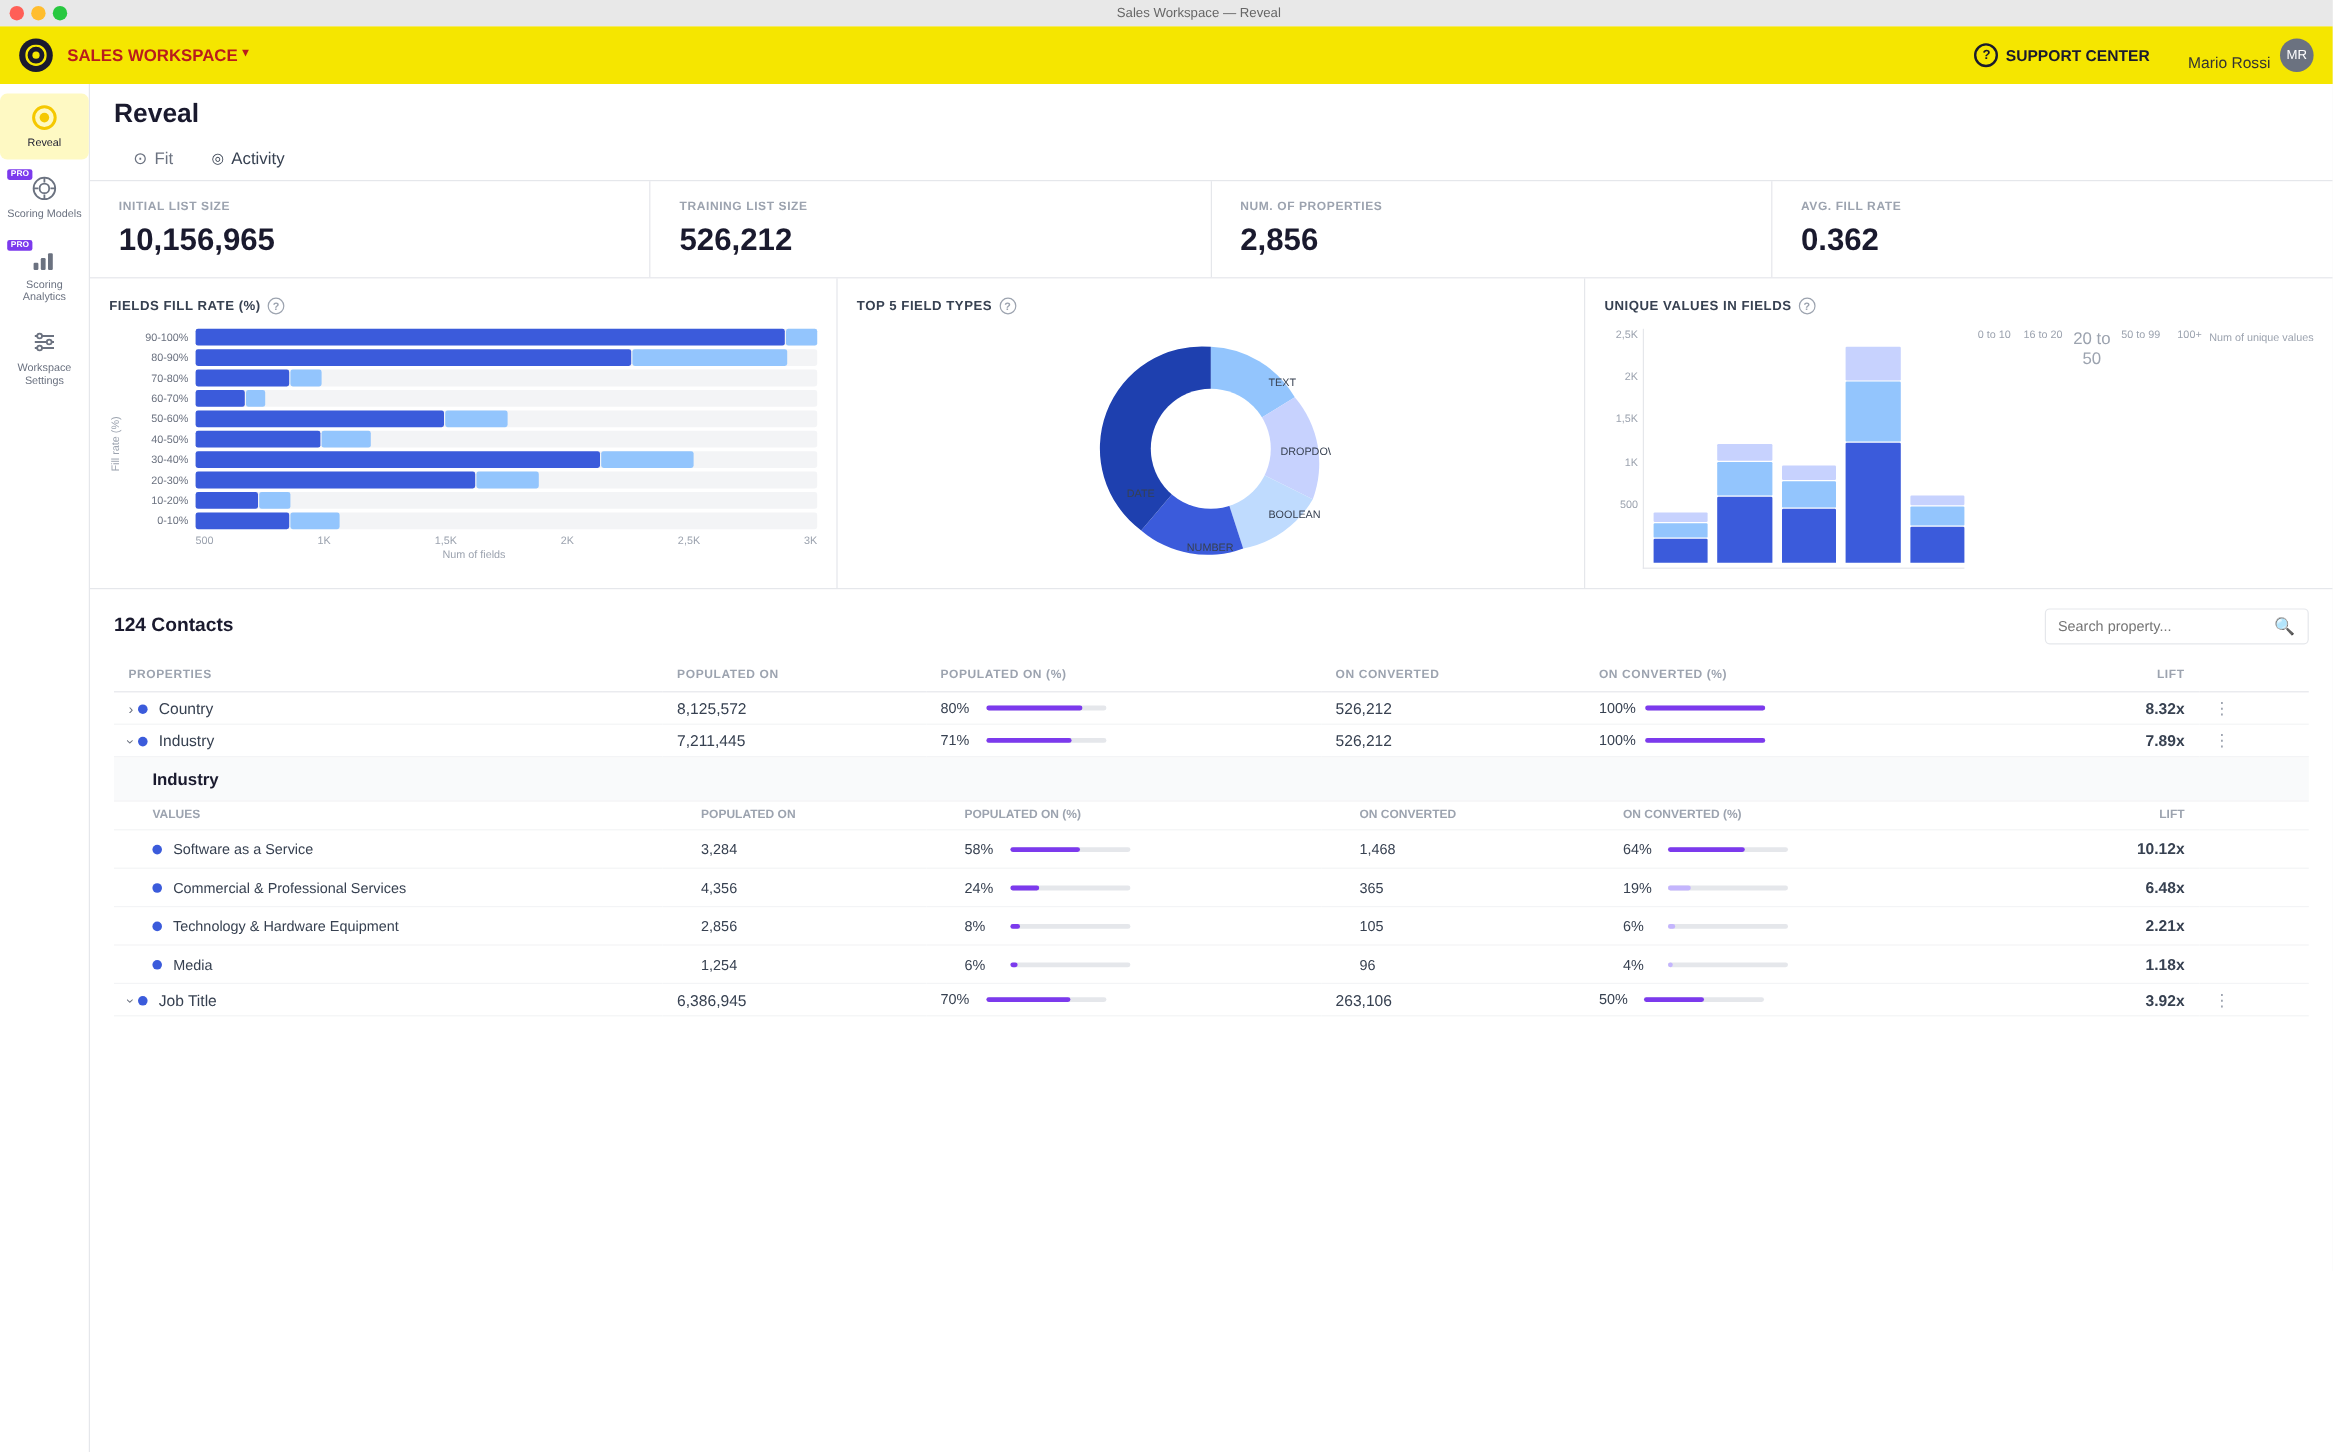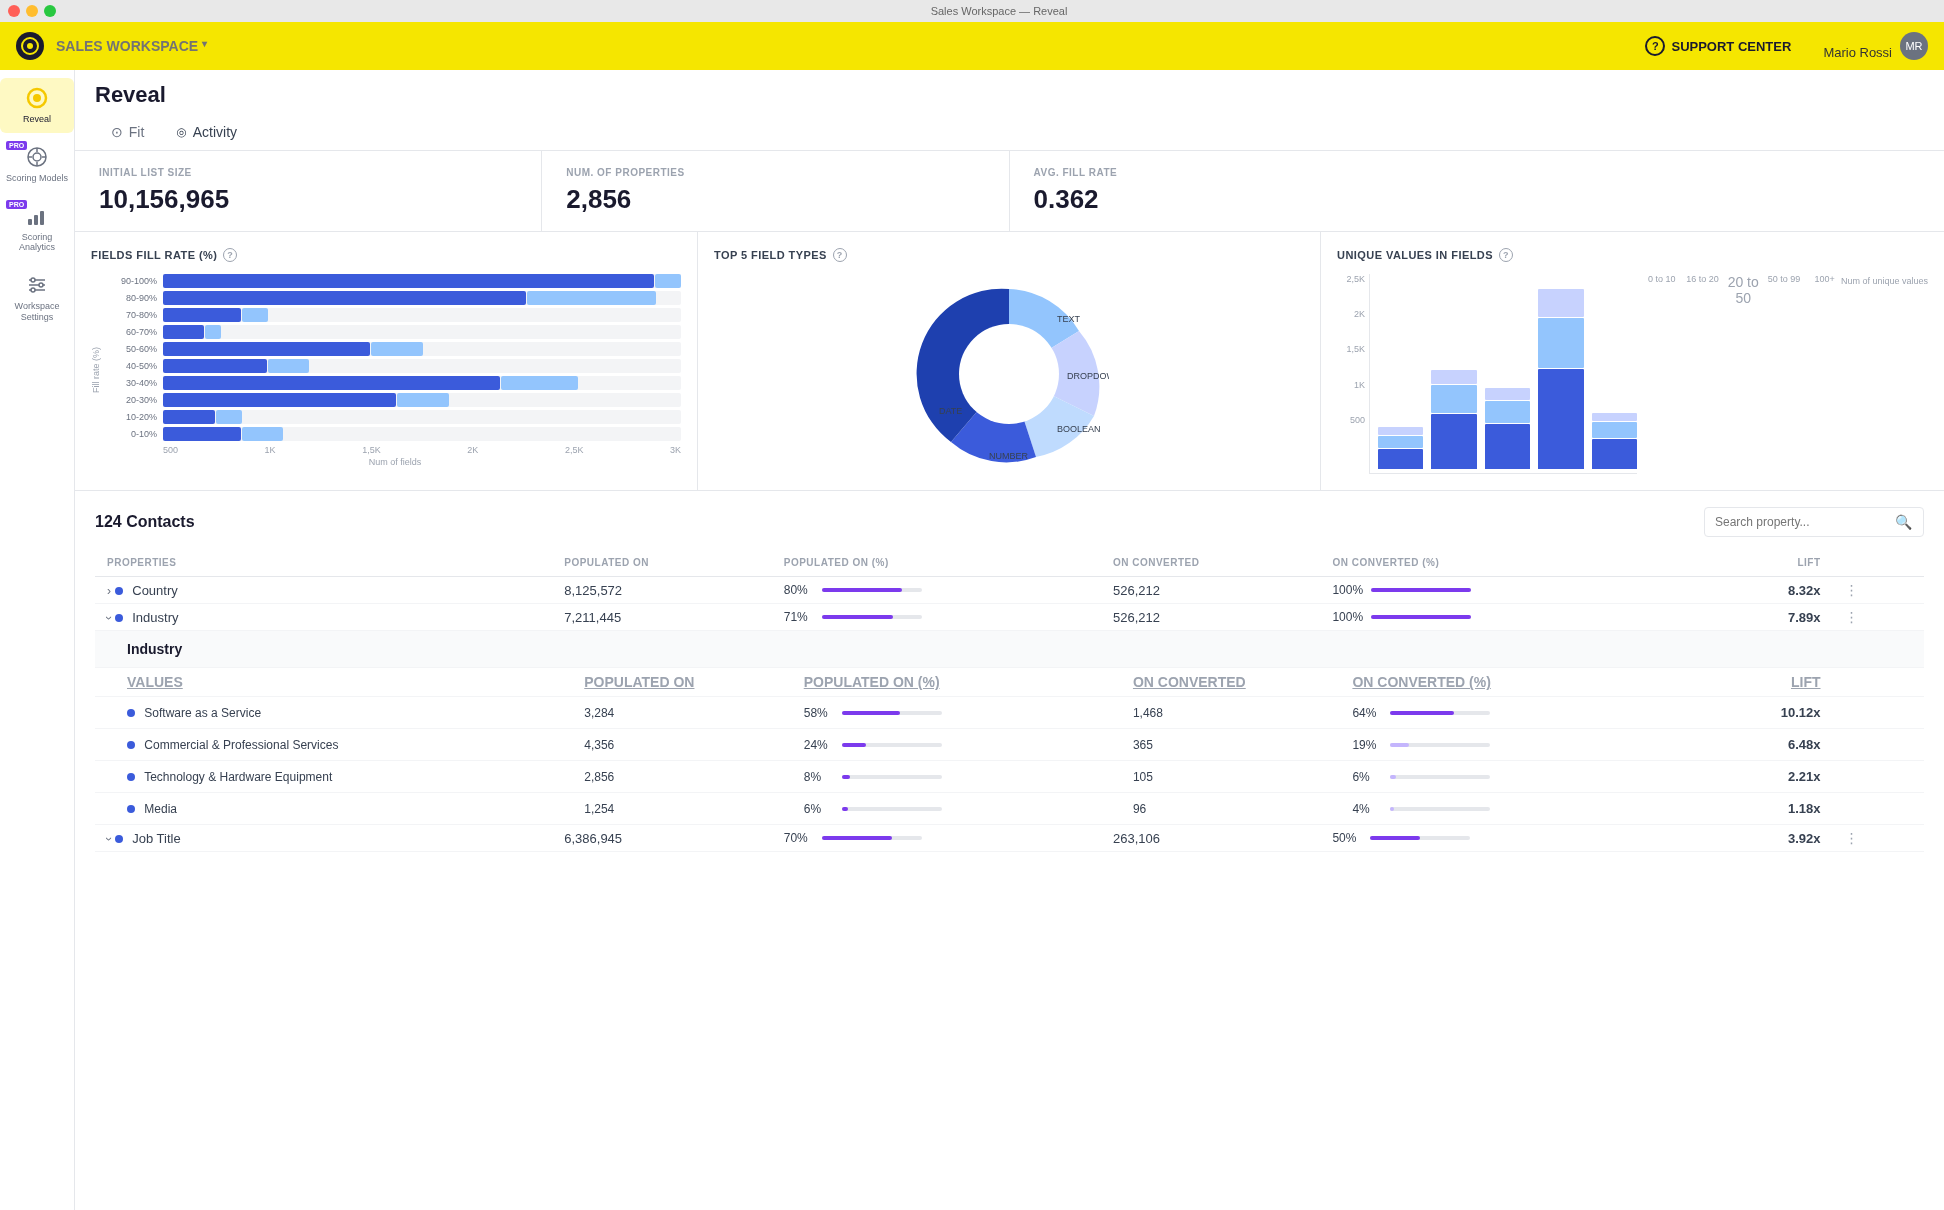--- a/index.html
+++ b/index.html
@@ -9,21 +9,21 @@
     .os-bar { background: #e8e8e8; height: 22px; display: flex; align-items: center; padding: 0 8px; gap: 6px; }
     .os-dot { width: 12px; height: 12px; border-radius: 50%; }
     .os-dot.red { background: #ff5f57; }
     .os-dot.yellow { background: #ffbd2e; }
     .os-dot.green { background: #28c840; }
     .os-title { flex: 1; text-align: center; font-size: 11px; color: #666; }
 
     
     .app-header { background: #f5e600; height: 48px; display: flex; align-items: center; padding: 0 16px; gap: 12px; }
     .app-logo { width: 28px; height: 28px; background: #1a1a2e; border-radius: 50%; display: flex; align-items: center; justify-content: center; color: #f5e600; font-weight: bold; font-size: 14px; }
-    .app-workspace { font-weight: 700; font-size: 14px; color: #737373; display: flex; align-items: flex-start; gap: 4px; }
+    .app-workspace { font-weight: 700; font-size: 14px; color: #b91c1c; display: flex; align-items: flex-start; gap: 4px; }
     .app-workspace .caret { font-size: 10px; }
     .header-spacer { flex: 1; }
     .support-center { display: flex; align-items: center; gap: 6px; font-size: 13px; font-weight: 600; color: #1a1a2e; }
     .support-icon { width: 20px; height: 20px; border: 2px solid #1a1a2e; border-radius: 50%; display: flex; align-items: center; justify-content: center; font-size: 11px; font-weight: bold; }
     .user-info { display: flex; align-items: flex-end; gap: 8px; margin-left: 20px; font-size: 13px; font-weight: 500; }
     .user-avatar { width: 28px; height: 28px; border-radius: 50%; background: #6b7280; display: flex; align-items: center; justify-content: center; color: white; font-size: 11px; }
 
     
     .app-body { display: flex; height: calc(100vh - 70px); }
 
@@ -97,21 +97,21 @@
     .progress-track { height: 4px; background: #e5e7eb; border-radius: 2px; flex: 1; max-width: 100px; }
     .progress-fill { height: 100%; border-radius: 2px; background: #7c3aed; }
     .progress-fill.light { background: #c4b5fd; }
     .pct-label { font-size: 12px; color: #374151; min-width: 30px; }
     .lift-value { color: #374151; font-weight: 600; font-size: 13px; }
     .filter-icon { color: #9ca3af; font-size: 14px; cursor: pointer; }
 
     
     .subrow-header { background: #f9fafb; }
     .subrow-header td { font-weight: 700; color: #1a1a2e; font-size: 14px; padding: 10px 12px 10px 32px; }
-    .subrow-col-headers td { font-size: 14px; font-weight: 600; color: #9ca3af; text-transform: uppercase; padding: 6px 12px 6px 32px; text-decoration: underline; }
+    .subrow-col-headers td { font-size: 10px; font-weight: 600; color: #9ca3af; text-transform: uppercase; padding: 6px 12px 6px 32px; }
     .subrow-data td { padding: 8px 12px 8px 32px; font-size: 12px; }
     .subrow-data td:first-child { padding-left: 32px; }
 
     .col-properties { width: 25%; }
     .col-populated { width: 12%; }
     .col-pop-pct { width: 18%; }
     .col-converted { width: 12%; }
     .col-conv-pct { width: 18%; }
     .col-lift { width: 10%; text-align: right; }
     .col-actions { width: 5%; }
@@ -215,20 +215,24 @@
         </div>
       </div>
     </div>
 
     <div class="stats-row">
       <div class="stat-card">
         <div class="stat-label">INITIAL LIST SIZE</div>
         <div class="stat-value">10,156,965</div>
       </div>
       <div class="stat-card">
+        <div class="stat-label">TRAINING LIST SIZE</div>
+        <div class="stat-value">526,212</div>
+      </div>
+      <div class="stat-card">
         <div class="stat-label">NUM. OF PROPERTIES</div>
         <div class="stat-value">2,856</div>
       </div>
       <div class="stat-card">
         <div class="stat-label">AVG. FILL RATE</div>
         <div class="stat-value">0.362</div>
       </div>
     </div>
 
     <div class="charts-row">

